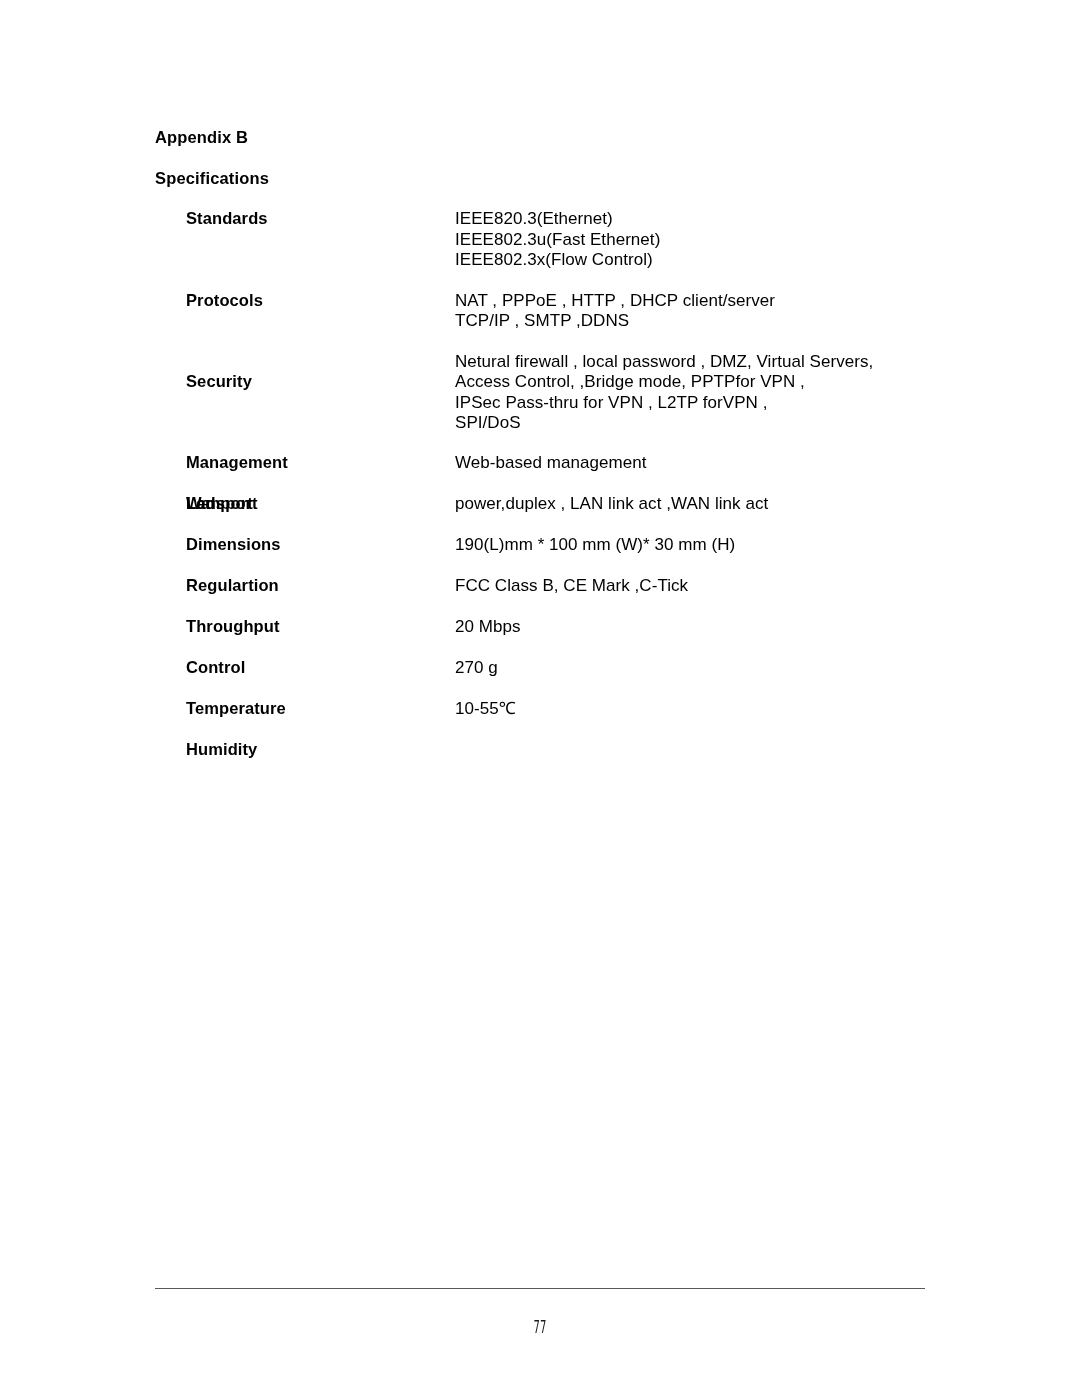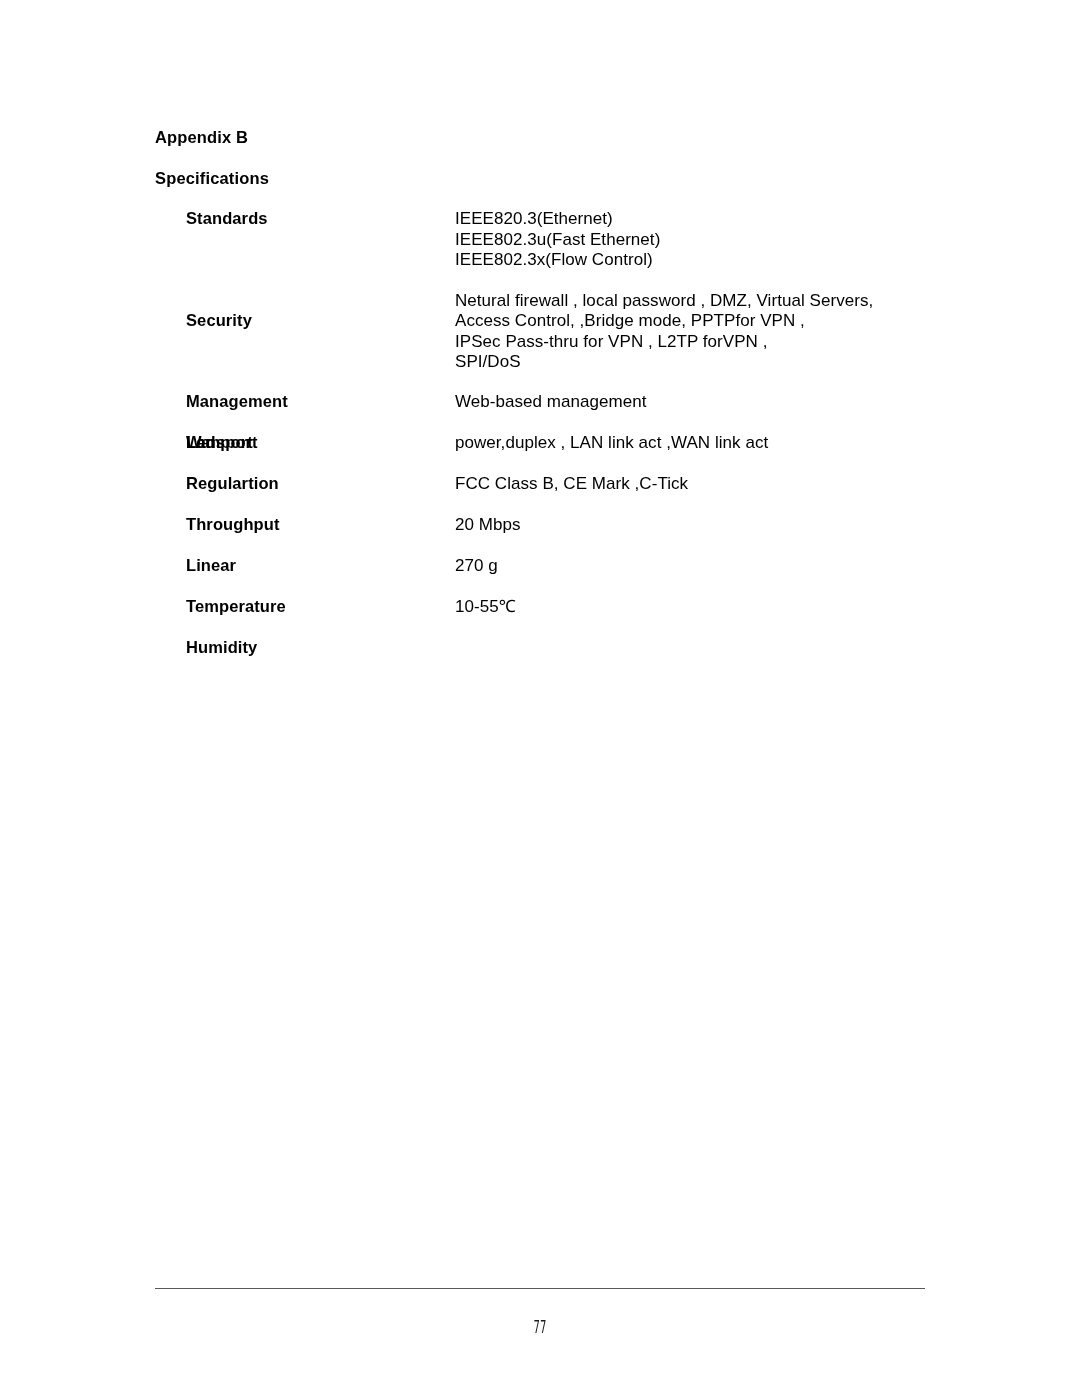--- a/index.html
+++ b/index.html
@@ -109,20 +109,25 @@
 
   <div class="heading" id="h-spec">Specifications</div>
 
   <div class="spec-table" id="spec-table">
       <div class="spec-row r-standards">
         <div class="spec-label">Standards</div>
         <div class="spec-value">IEEE820.3(Ethernet)
 IEEE802.3u(Fast Ethernet)
 IEEE802.3x(Flow Control)</div>
       </div>
+      <div class="spec-row r-protocols">
+        <div class="spec-label">Protocols</div>
+        <div class="spec-value">NAT , PPPoE , HTTP , DHCP client/server
+TCP/IP , SMTP ,DDNS</div>
+      </div>
       <div class="spec-row r-security">
         <div class="spec-label">Security</div>
         <div class="spec-value">Netural firewall , local password , DMZ, Virtual Servers,
 Access Control, ,Bridge mode, PPTPfor VPN ,
 IPSec  Pass-thru for VPN ,  L2TP forVPN ,
 SPI/DoS</div>
       </div>
       <div class="spec-row r-single">
         <div class="spec-label">Management</div>
         <div class="spec-value">Web-based management</div>
@@ -131,29 +136,33 @@
         <div class="spec-label">Wan port</div>
       </div>
       <div class="spec-row r-single">
         <div class="spec-label">Lan port</div>
       </div>
       <div class="spec-row r-single">
         <div class="spec-label">Leds</div>
         <div class="spec-value">power,duplex , LAN link act ,WAN link act</div>
       </div>
       <div class="spec-row r-single">
+        <div class="spec-label">Dimensions</div>
+        <div class="spec-value">190(L)mm * 100 mm (W)* 30 mm (H)</div>
+      </div>
+      <div class="spec-row r-single">
         <div class="spec-label">Regulartion</div>
         <div class="spec-value">FCC Class B, CE Mark ,C-Tick</div>
       </div>
       <div class="spec-row r-single">
         <div class="spec-label">Throughput</div>
         <div class="spec-value">20 Mbps</div>
       </div>
       <div class="spec-row r-single">
-        <div class="spec-label">Linear</div>
+        <div class="spec-label">Control</div>
         <div class="spec-value">270 g</div>
       </div>
       <div class="spec-row r-single">
         <div class="spec-label">Temperature</div>
         <div class="spec-value">10-55℃</div>
       </div>
       <div class="spec-row r-last">
         <div class="spec-label">Humidity</div>
       </div>
     </div>

